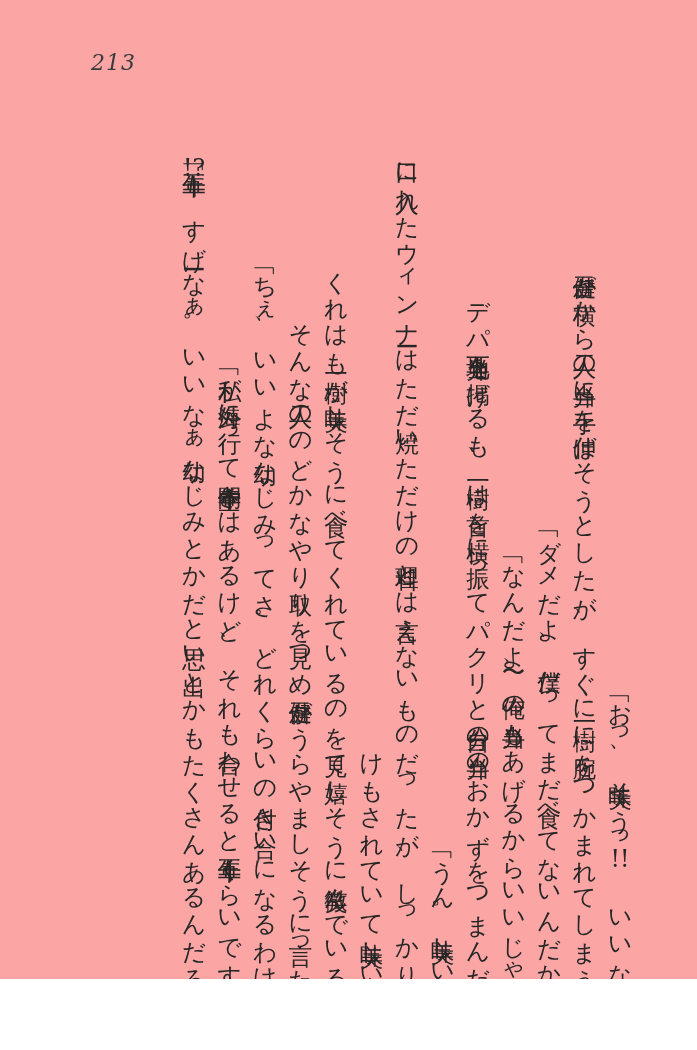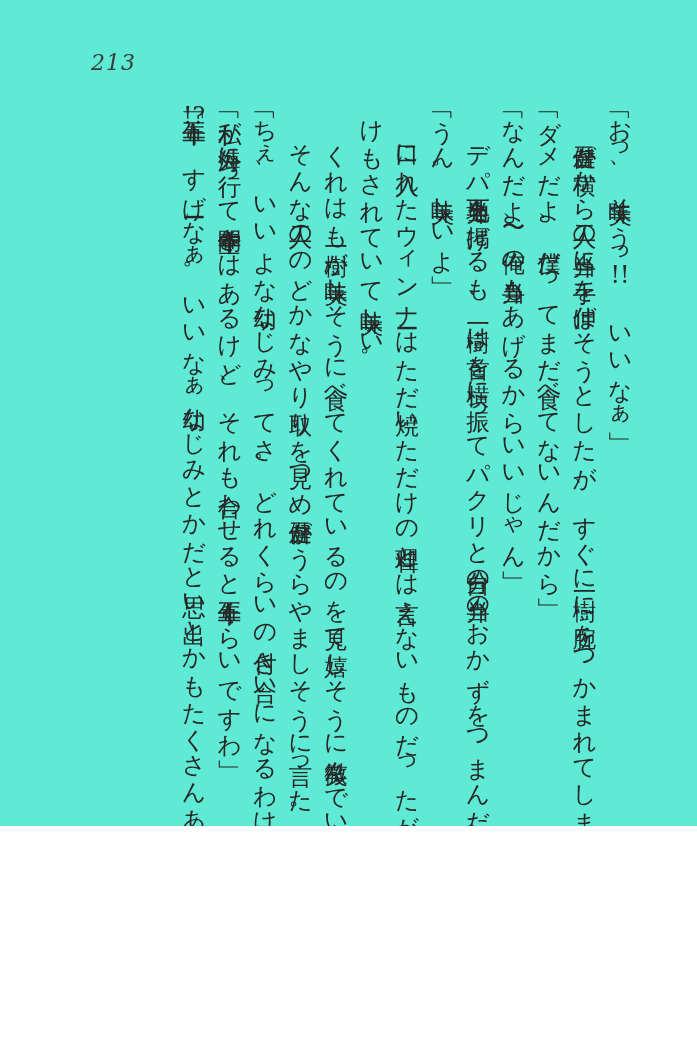--- a/index.html
+++ b/index.html
@@ -3,24 +3,25 @@
 <meta charset="utf-8">
 <style>
   html, body {
     margin: 0;
     padding: 0;
     background: #ffffff;
   }
   .book-page {
     position: relative;
     width: 697px;
-    height: 826px;
-    background: #5eead4;
+    height: 979px;
+    background: #fca5a5;
     overflow: hidden;
     font-family: "DejaVu Serif", "Liberation Serif", serif;
+    text-align: right;
   }
   .page-number {
     position: absolute;
     top: 52px;
     left: 91px;
     font-family: "DejaVu Serif", "Liberation Serif", serif;
     font-style: italic;
     font-size: 22px;
     letter-spacing: 1px;
     color: #3a3a3a;

